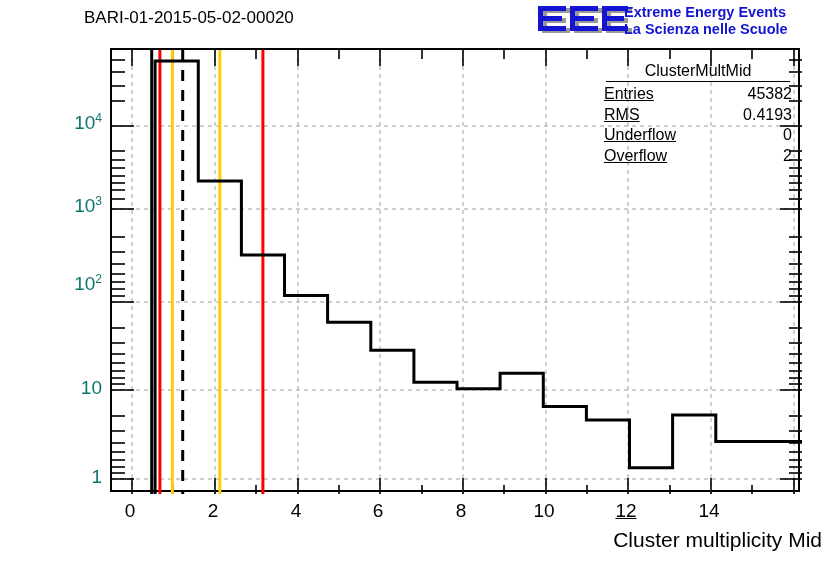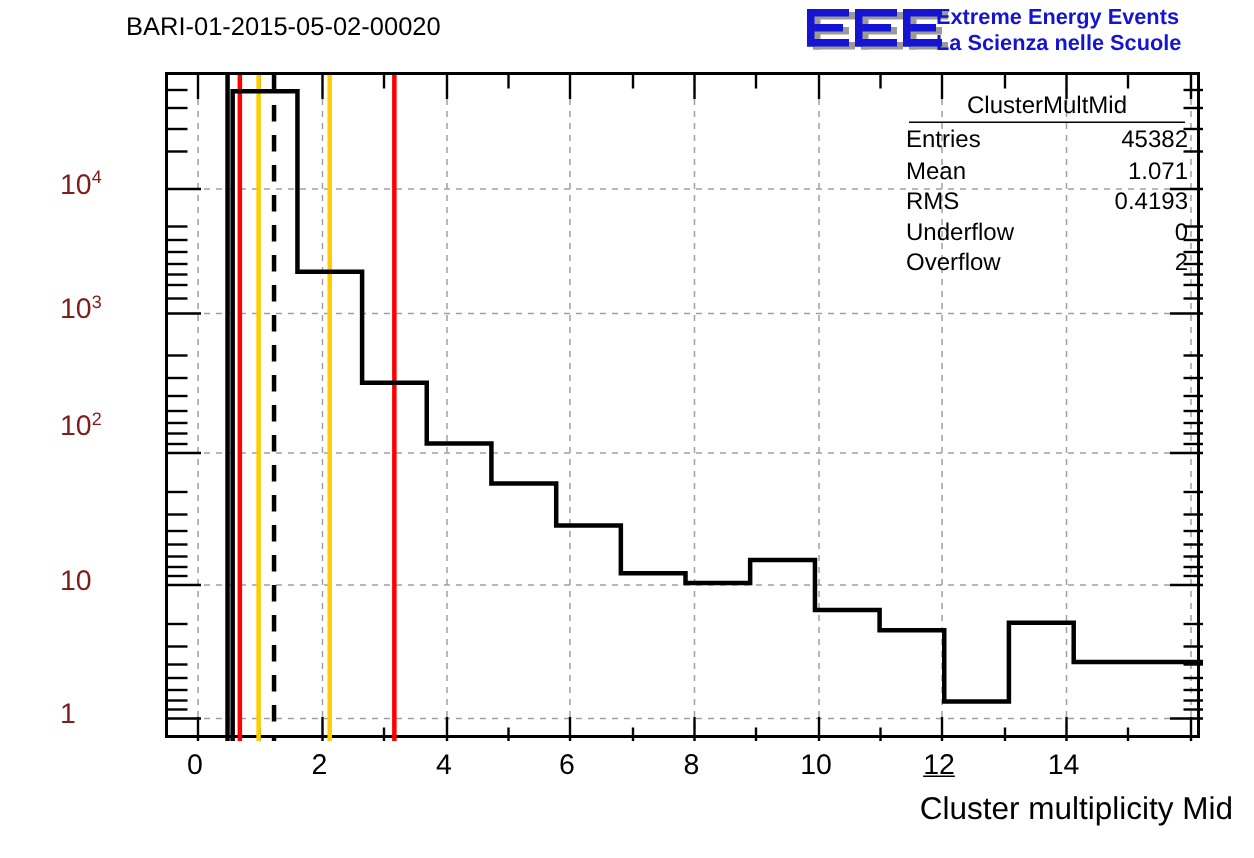--- a/index.html
+++ b/index.html
@@ -28,22 +28,22 @@
 
   
   .frame{
     position:absolute;left:110px;top:48px;width:690px;height:444px;
     border:2px solid #000;box-sizing:border-box;background:transparent;
   }
   .plot-svg{position:absolute;left:0;top:0;}
 
   
   .ylab{
-    position:absolute;font-size:19px;white-space:nowrap;
-    color:#7f1d1d;
+    position:absolute;text-align:right;font-size:19px;white-space:nowrap;
+    color:#0f766e;
   }
   .ylab sup{font-size:12px;vertical-align:super;}
   .xlab{
     position:absolute;text-align:center;font-size:19px;color:#000;
     width:40px;
   }
   .xtitle{
     position:absolute;right:14px;top:528px;font-size:21px;white-space:nowrap;
     color:#000;
   }
@@ -51,21 +51,21 @@
   
   .stats{
     position:absolute;left:600px;top:62px;width:196px;
     font-size:16px;color:#000;background:transparent;
   }
   .stats .sttitle{
     text-align:center;border-bottom:1.5px solid #000;padding-bottom:1px;
     margin:0 6px 2px 6px;
   }
   .strow{display:flex;justify-content:space-between;padding:0 4px;line-height:20.5px;}
-  .strow .k{text-align:left;}
+  .strow .k{text-align:left;text-decoration:underline;}
   .strow .v{text-align:right;margin-left:48px;}
 </style>
 </head>
 <body>
 
 <div id="root">
 
   <div class="title">BARI-01-2015-05-02-00020</div>
 
   <div class="logo">
@@ -277,24 +277,20 @@
 
   <div class="xtitle">Cluster multiplicity Mid</div>
 
   <div class="stats">
     <div class="sttitle">ClusterMultMid</div>
     <div class="strow">
       <span class="k">Entries</span>
       <span class="v">45382</span>
     </div>
     <div class="strow">
-      <span class="k">Mean</span>
-      <span class="v">1.071</span>
-    </div>
-    <div class="strow">
       <span class="k">RMS</span>
       <span class="v">0.4193</span>
     </div>
     <div class="strow">
       <span class="k">Underflow</span>
       <span class="v">0</span>
     </div>
     <div class="strow">
       <span class="k">Overflow</span>
       <span class="v">2</span>

